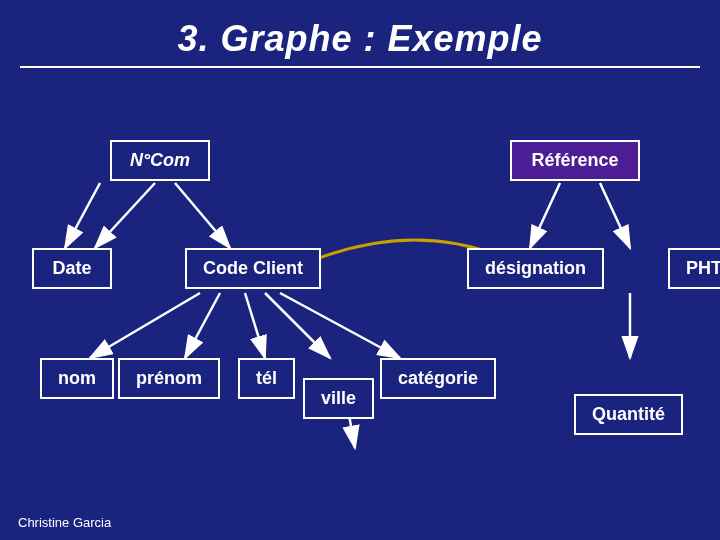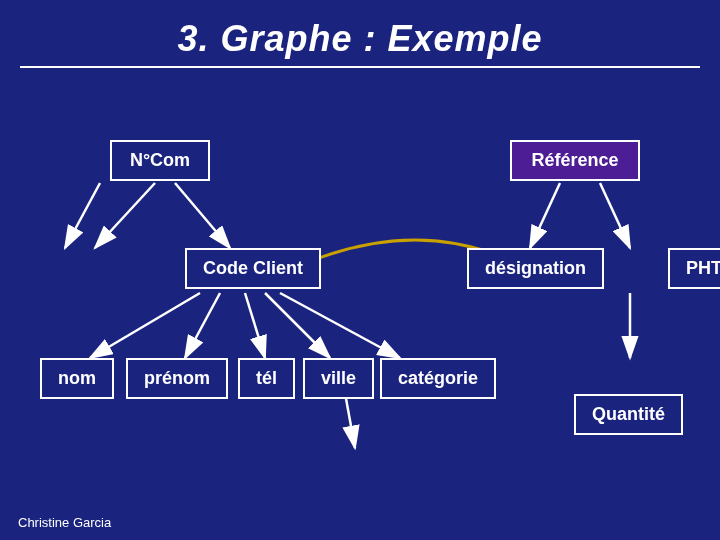--- a/index.html
+++ b/index.html
@@ -106,38 +106,39 @@
 
     <line x1="600" y1="183" x2="630" y2="248" stroke="white" stroke-width="2.5" marker-end="url(#arrowhead)"></line>
 
     <path d="M 290 270 Q 420 210 530 270" stroke="#c8a000" stroke-width="3" fill="none" marker-end="url(#arrowhead-gold)"></path>
 
     <line x1="630" y1="293" x2="630" y2="358" stroke="white" stroke-width="2.5" marker-end="url(#arrowhead)"></line>
 
     <line x1="100" y1="183" x2="65" y2="248" stroke="white" stroke-width="2.5" marker-end="url(#arrowhead)"></line>
   </svg>
 
-  <div class="node" style="left:110px; top:140px; min-width:100px;">N°Com</div>
+  <div class="node" style="left:110px; top:140px; min-width:100px;font-style:italic;">N°Com</div>
 
   <div class="node" style="left:510px; top:140px; min-width:130px; background:#4c1d95;">Référence</div>
 
+  <div class="node" style="left:32px; top:248px; min-width:80px;">Date</div>
 
   <div class="node" style="left:467px; top:248px; min-width:130px;">désignation</div>
 
   <div class="node" style="left:185px; top:248px; min-width:130px;">Code Client</div>
 
   <div class="node" style="left:640px; top:248px; min-width:60px;margin-left:28px;">PHT</div>
 
   <div class="node" style="left:40px; top:358px; min-width:65px;">nom</div>
 
-  <div class="node" style="left:126px; top:358px; min-width:80px;">prénom</div>
+  <div class="node" style="left:118px; top:358px; min-width:80px;">prénom</div>
 
   <div class="node" style="left:238px; top:358px; min-width:55px;">tél</div>
 
-  <div class="node" style="left:303px; top:358px; min-width:70px;">ville</div>
+  <div class="node" style="left:303px; top:378px; min-width:70px;">ville</div>
 
   <div class="node" style="left:380px; top:358px; min-width:105px;">catégorie</div>
 
   <div class="node" style="left:574px; top:358px; min-width:105px;margin-top:36px;">Quantité</div>
 
 
   <div class="footer">Christine Garcia</div>
 
 </div>
 

